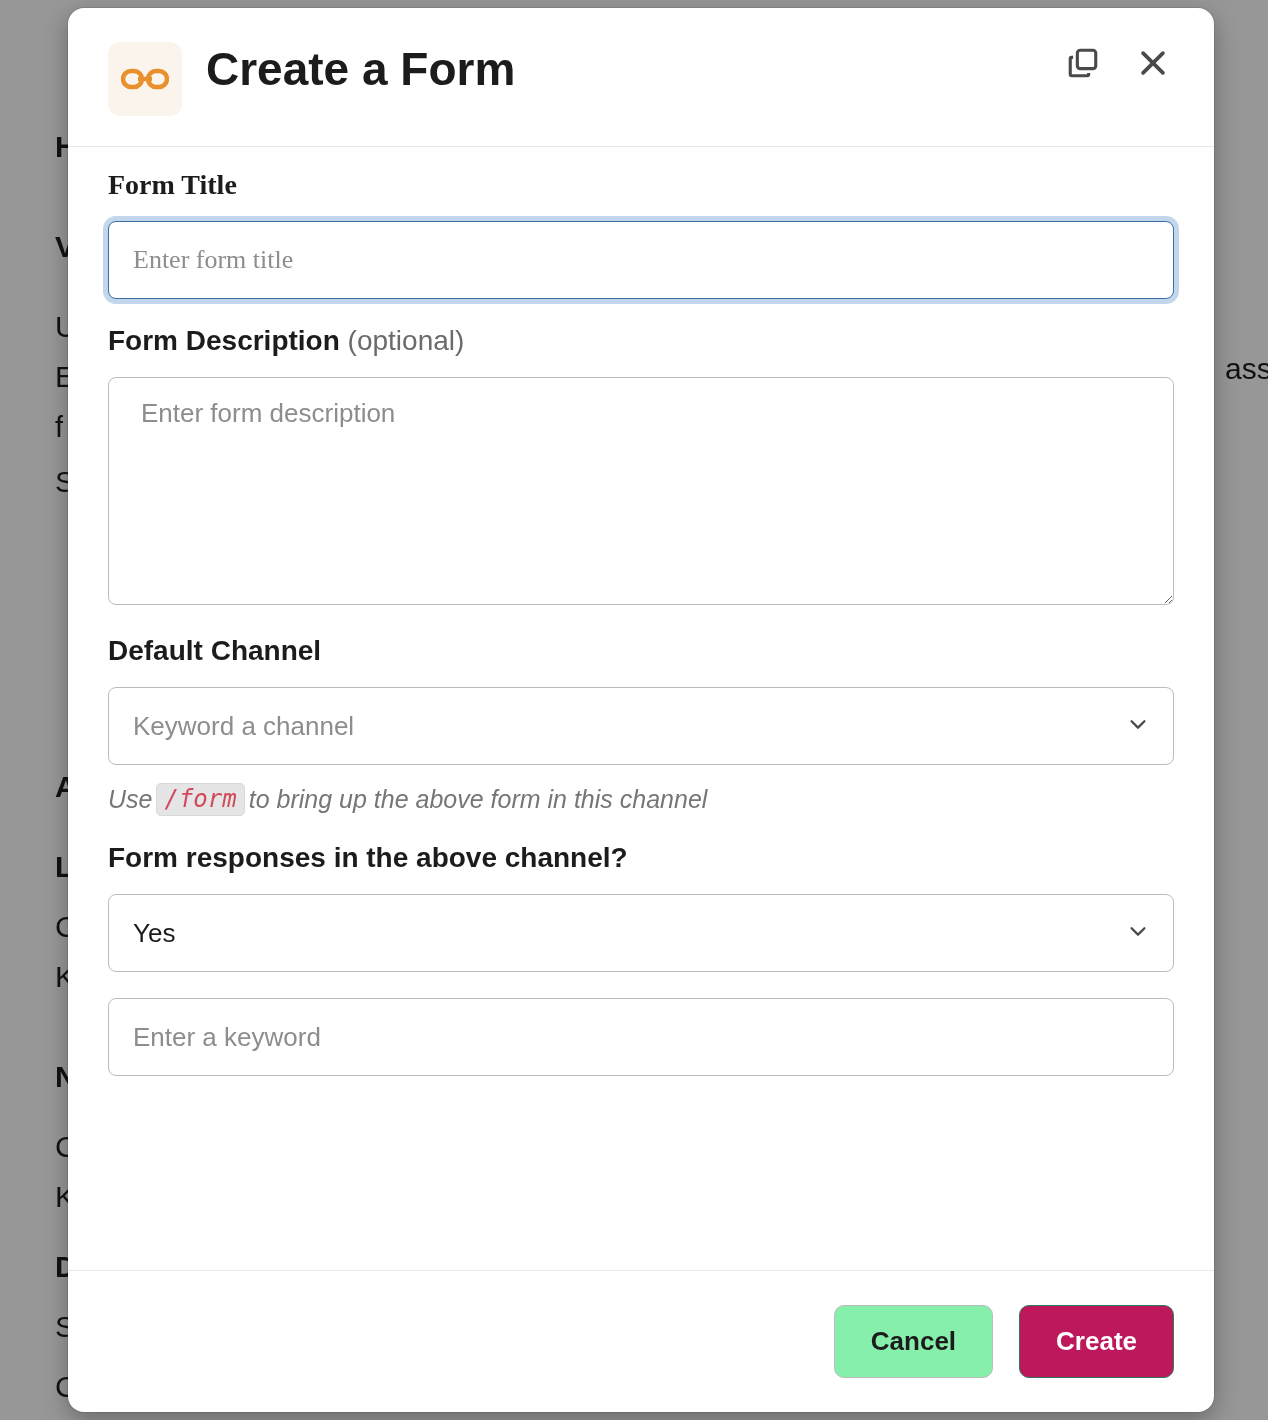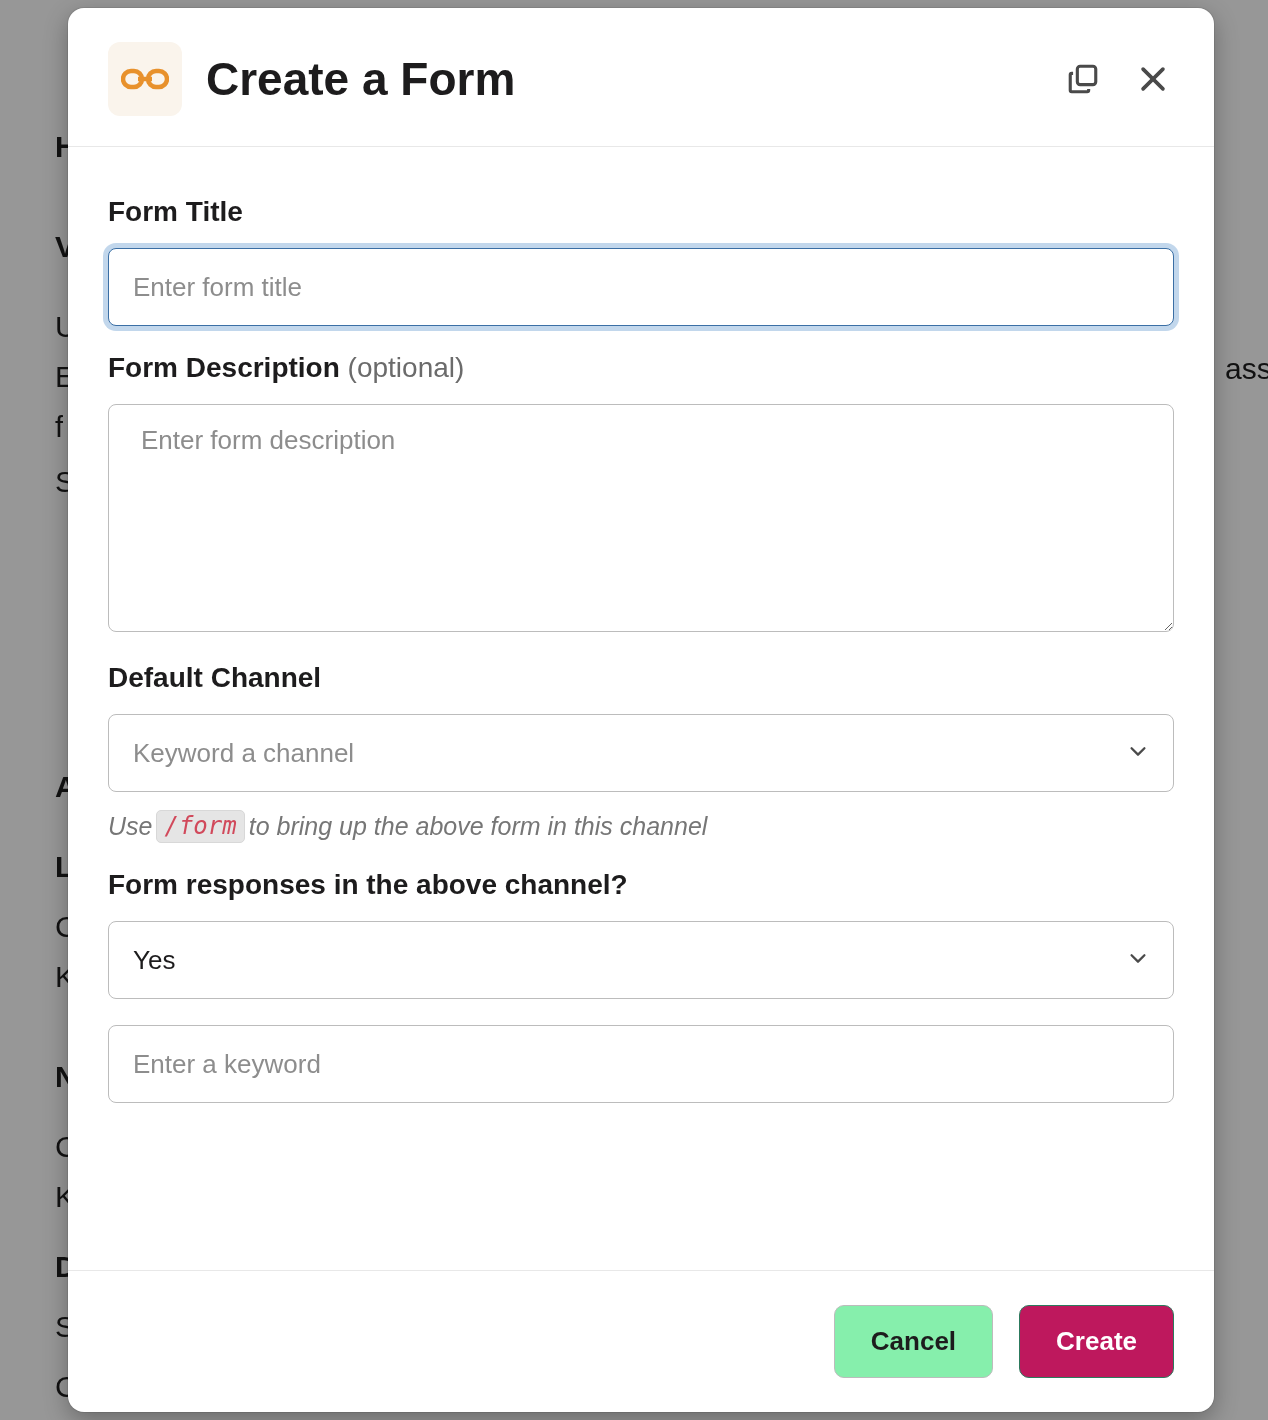--- a/index.html
+++ b/index.html
@@ -37,21 +37,21 @@
       height: 1404px;
       background: #fff;
       border-radius: 16px;
       display: flex;
       flex-direction: column;
       overflow: hidden;
       box-shadow: 0 0 0 1px rgba(0,0,0,0.08), 0 8px 24px rgba(0,0,0,0.3);
     }
     .modal-header {
       display: flex;
-      align-items: center;
+      align-items: flex-start;
       padding: 34px 40px 30px 40px;
       border-bottom: 1px solid #e8e8e8;
       gap: 24px;
     }
     .app-icon {
       width: 74px;
       height: 74px;
       background: #faf4ec;
       border-radius: 12px;
       display: flex;
@@ -80,21 +80,21 @@
       display: flex;
       align-items: center;
     }
     .icon-btn svg { width: 34px; height: 34px; stroke: #4a4a4a; }
     .modal-body {
       flex: 1;
       overflow: auto;
       padding: 20px 40px 30px 40px;
     }
     .form-group { margin-top: 26px; }
-    .form-group:first-child { margin-top: 29px; }
+    .form-group:first-child { margin-top: 2px; font-family: Liberation Serif, serif; }
     .label {
       font-size: 28px;
       font-weight: 800;
       color: #1d1c1d;
       margin-bottom: 20px;
       display: block;
     }
     .label .optional {
       font-weight: 400;
       color: #6b6b6b;

